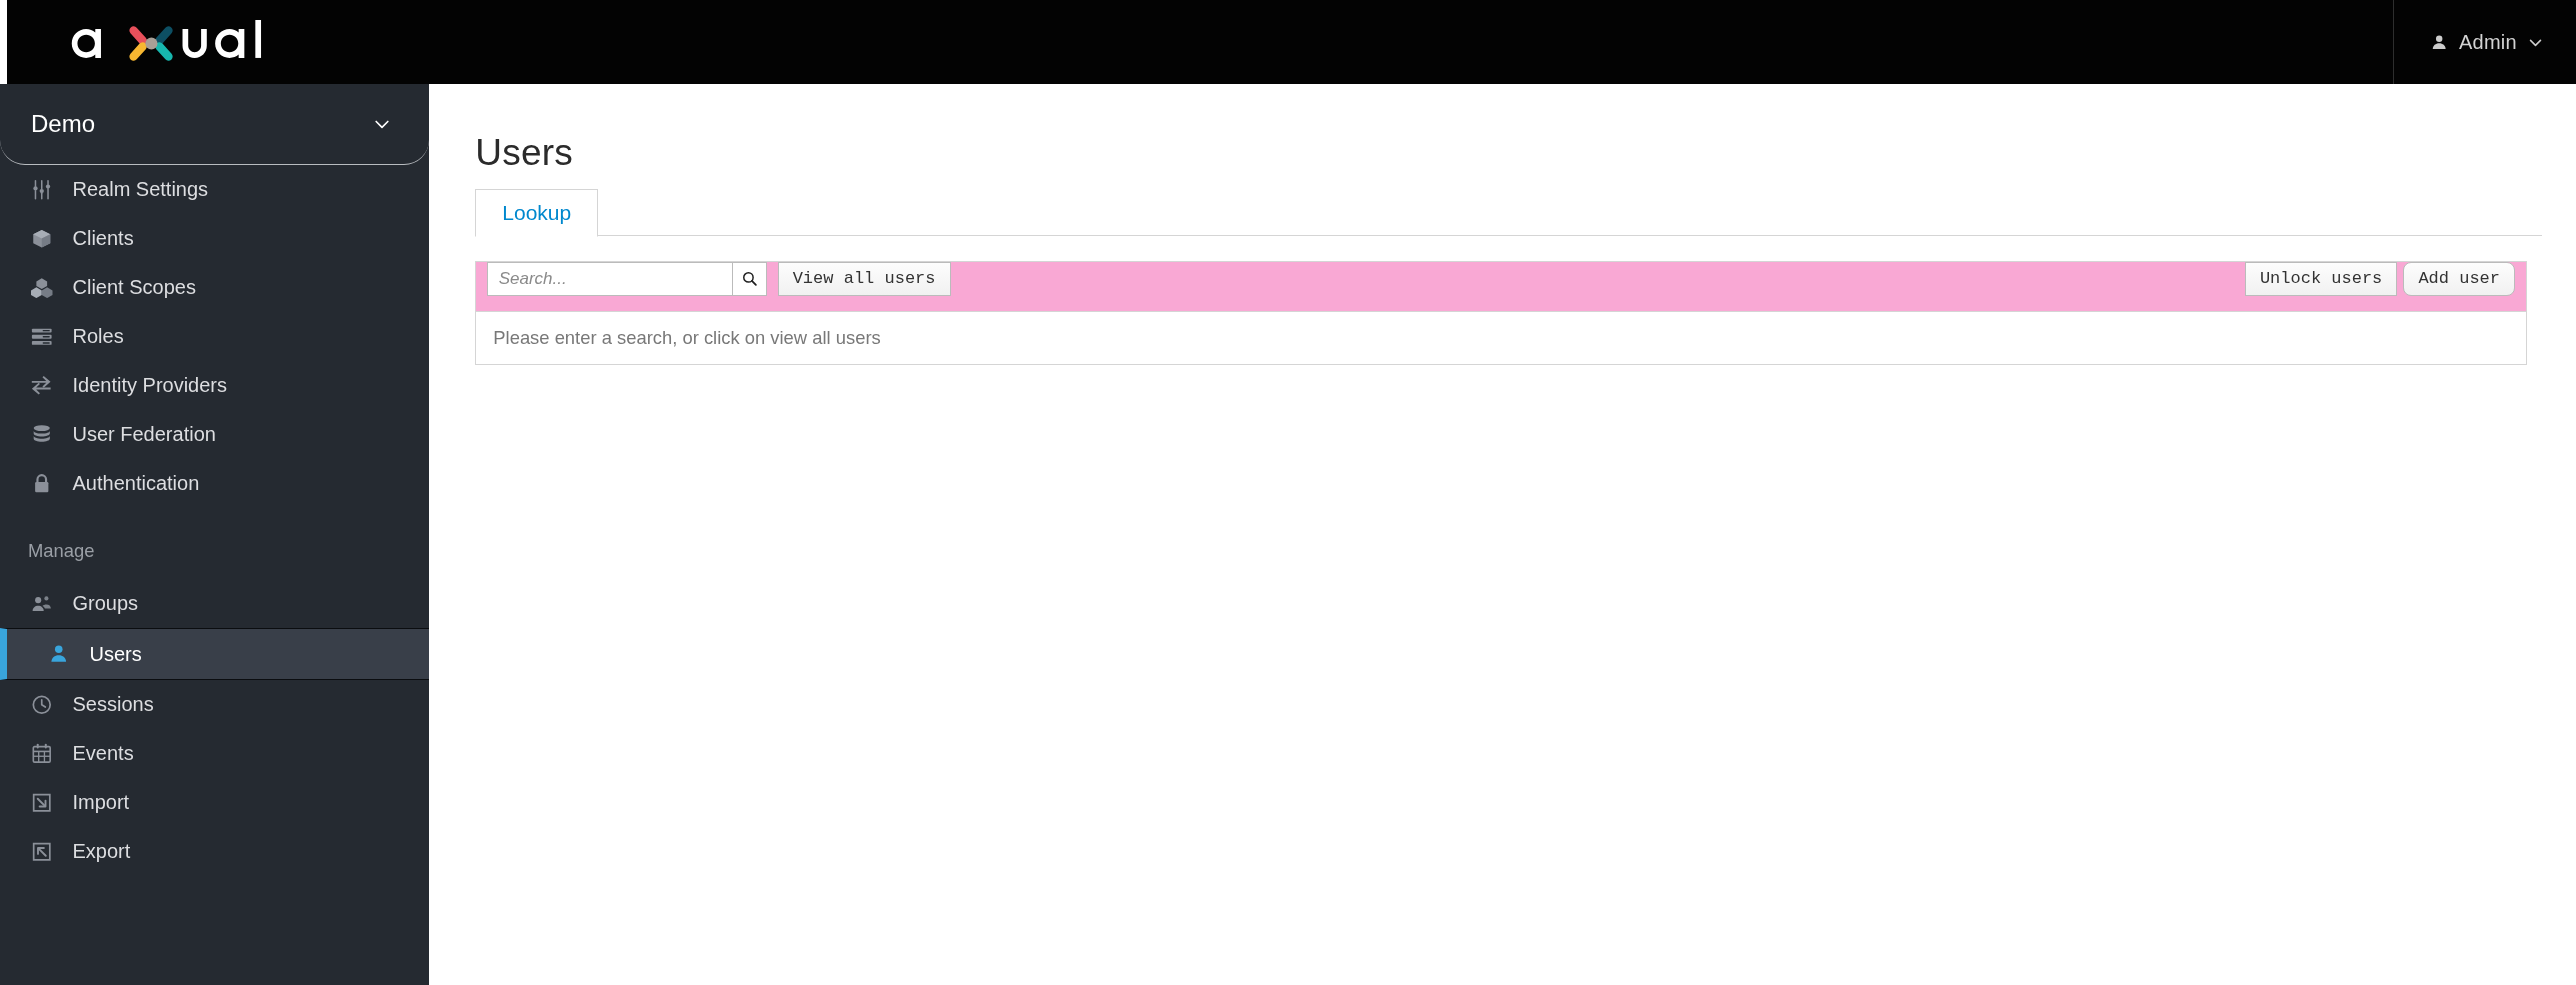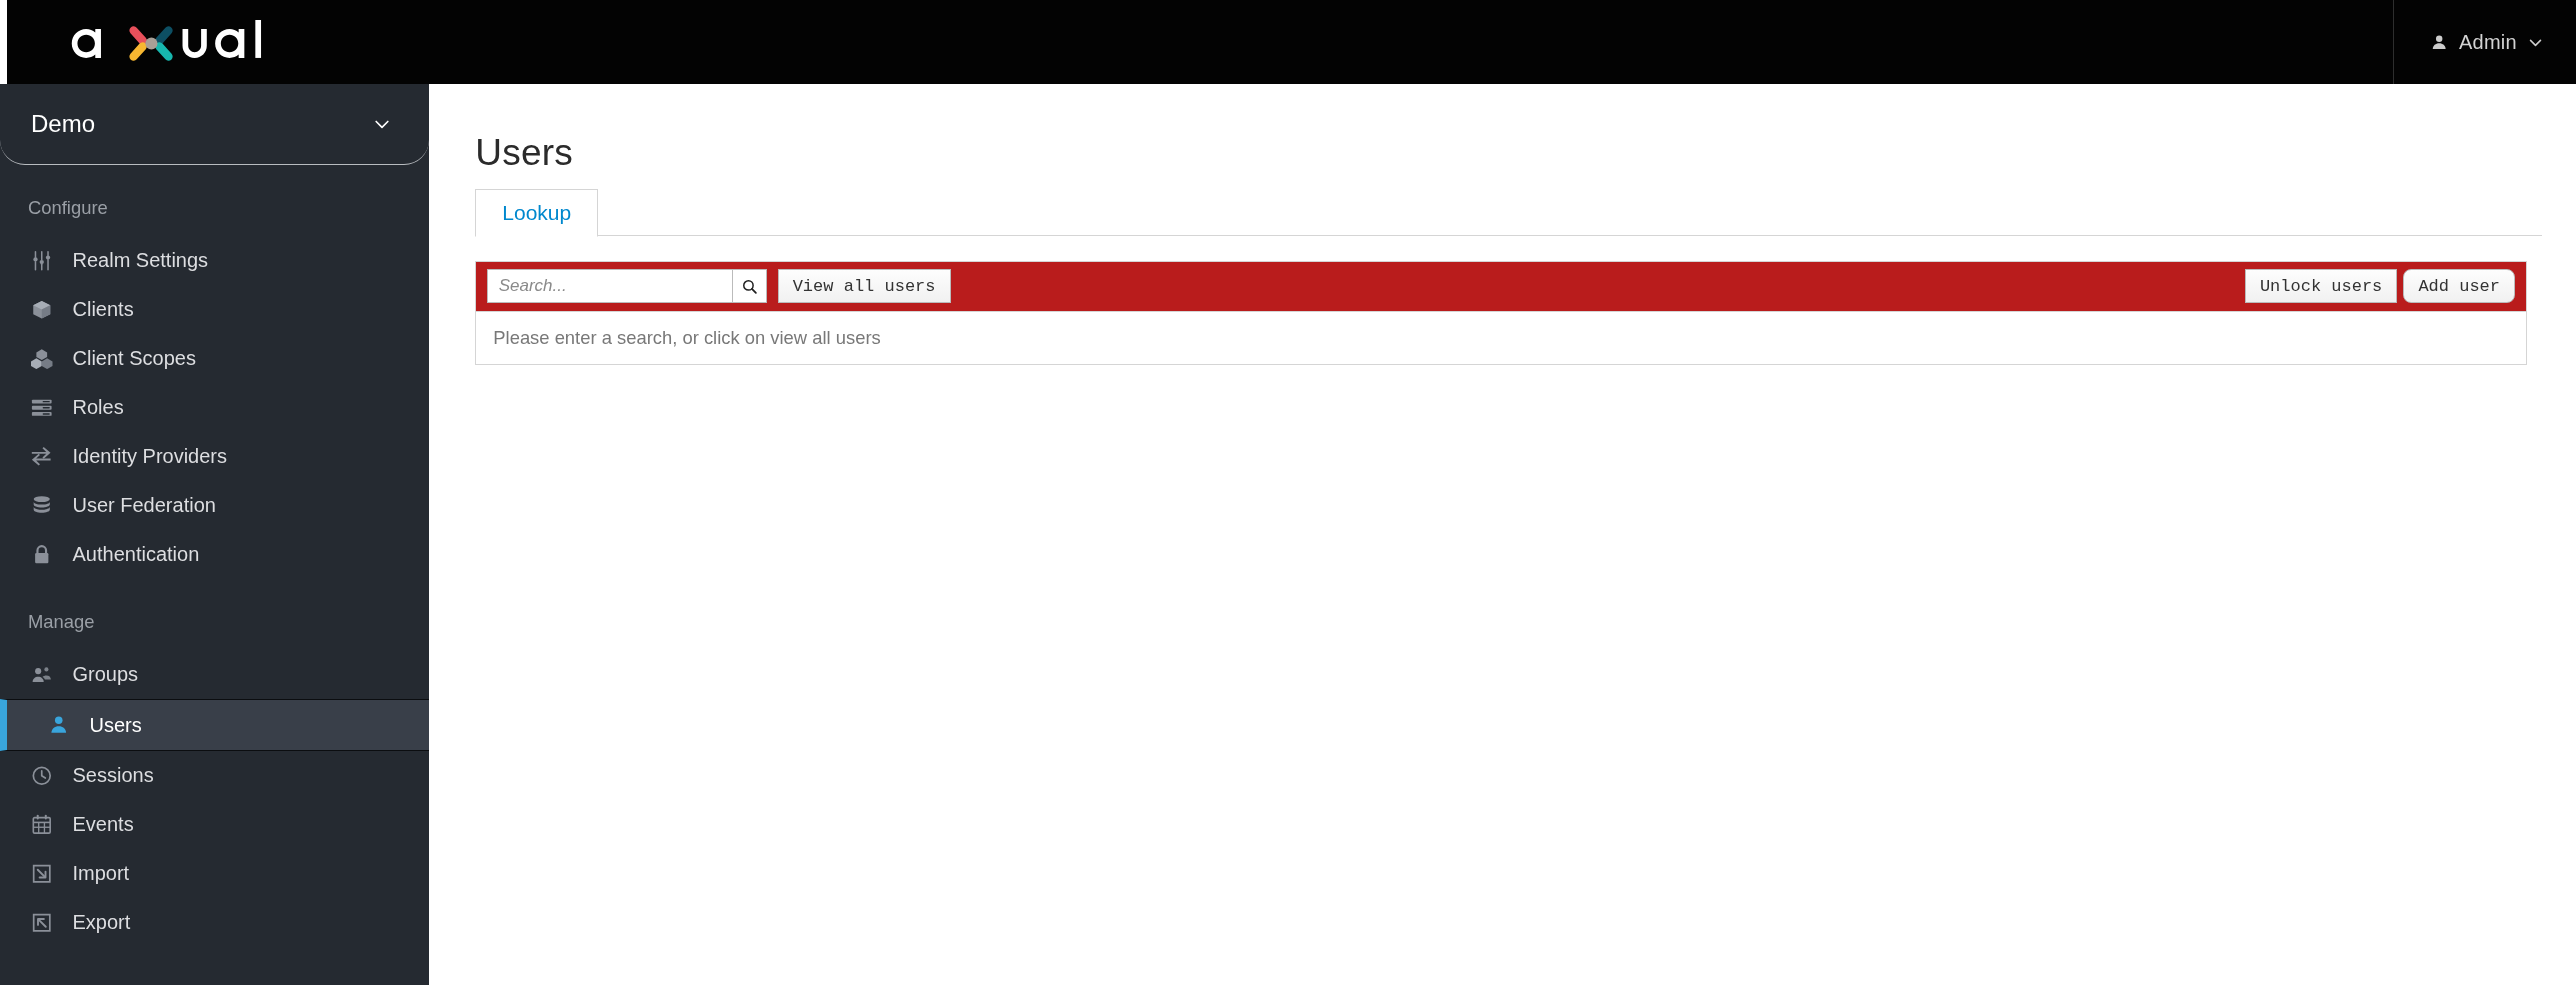--- a/index.html
+++ b/index.html
@@ -116,24 +116,24 @@
     border-bottom: 1.5px solid #ffffff;
     margin-bottom: -1.5px;
     cursor: pointer;
     line-height: 1.2;
     text-align: center;
   }
 
   
   .toolbar {
     margin: 24.5px 15.3px 0 15.3px;
-    background: #b91c1c;
+    background: #f9a8d4;
     border: 1.5px solid #d5d5d5;
     height: 51px;
-    display: flex; align-items: center; justify-content: space-between;
+    display: flex; align-items: flex-start; justify-content: space-between;
     padding: 0 10.7px;
   }
   .toolbar-left { display: flex; align-items: center; gap: 10.7px; }
   .search-group { display: flex; align-items: stretch; height: 34px; }
   .search-input {
     width: 245px; height: 34px;
     border: 1.5px solid #bbbbbb; border-right: none;
     background: #ffffff;
     font-family: "Liberation Sans", sans-serif;
     font-size: 17px; color: #363636;
@@ -214,21 +214,20 @@
 
 <nav class="sidebar">
 
   <div class="realm-selector">
     <span class="realm-name">Demo</span>
     <svg class="realm-caret" viewBox="0 0 24 24">
       <path d="M5 9l7 7 7-7" fill="none" stroke="#ffffff" stroke-width="2" stroke-linecap="round" stroke-linejoin="round"></path>
     </svg>
   </div>
 
-  <div class="nav-section-label">Configure</div>
   <ul class="nav-list">
 
     <li class="nav-item">
       <svg class="nav-icon" viewBox="0 0 24 24">
         <g stroke="#8b9099" stroke-width="1.7" fill="none" stroke-linecap="round">
           <line x1="5" y1="2" x2="5" y2="8"></line>
             <line x1="5" y1="13" x2="5" y2="22"></line>
           <line x1="12" y1="2" x2="12" y2="11"></line>
             <line x1="12" y1="16" x2="12" y2="22"></line>
           <line x1="19" y1="2" x2="19" y2="6"></line>

